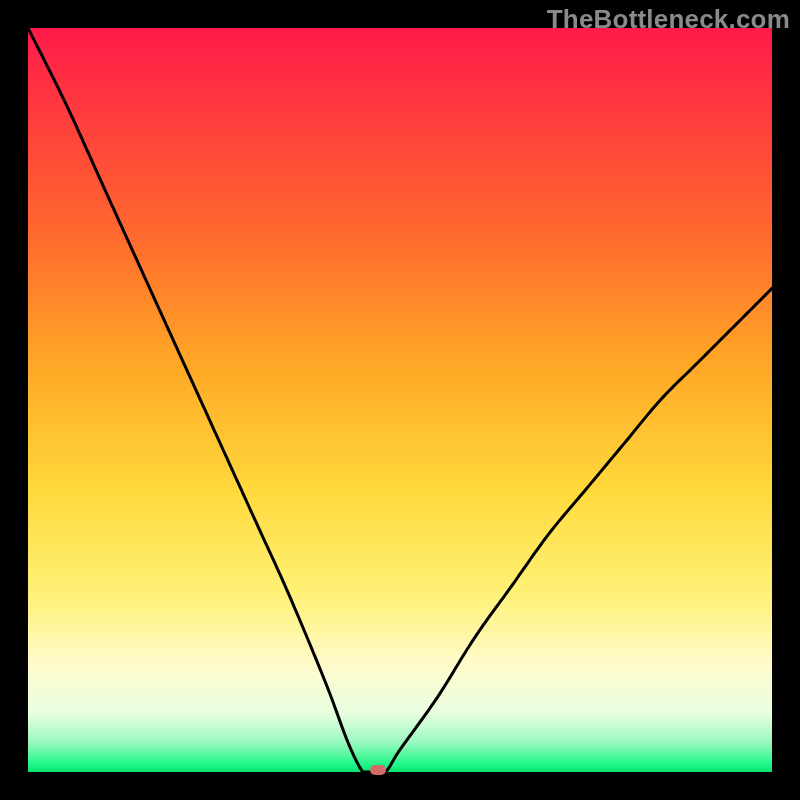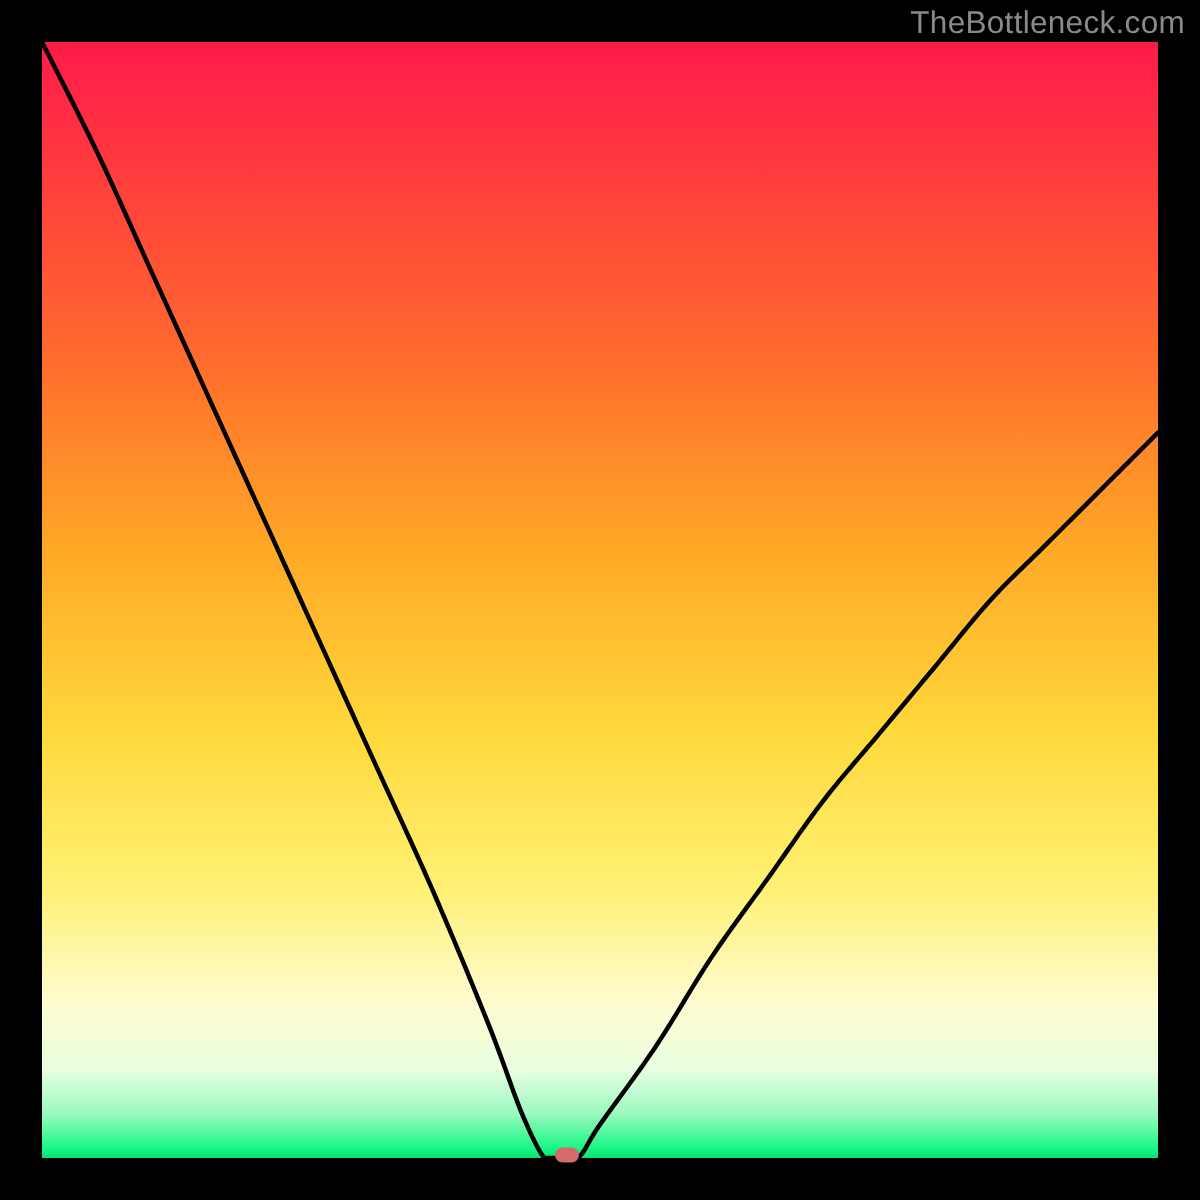--- a/index.html
+++ b/index.html
@@ -54,24 +54,24 @@
     height: 10px;
     background: #d36b6b;
     border-radius: 5px;
     transform: translate(-50%, -50%);
   }
   .watermark {
     position: absolute;
     top: 4px;
     right: 10px;
     font-family: Arial, Helvetica, sans-serif;
-    font-size: 21px;
+    font-size: 26px;
     color: #8a8a8a;
     letter-spacing: 0.2px;
-    font-weight: 400;
+    font-weight: 700;
   }
 </style>
 </head>
 <body>
 
 <div class="frame">
 
   <div class="watermark">TheBottleneck.com</div>
 
   <div class="plot-area">

